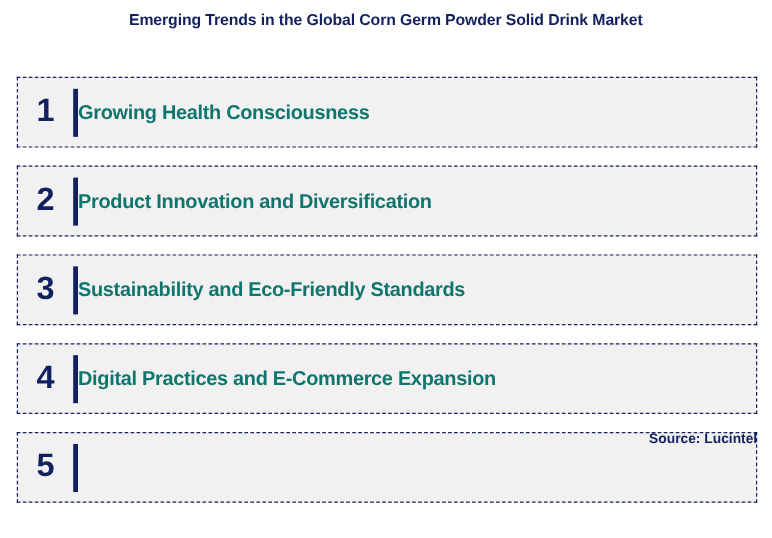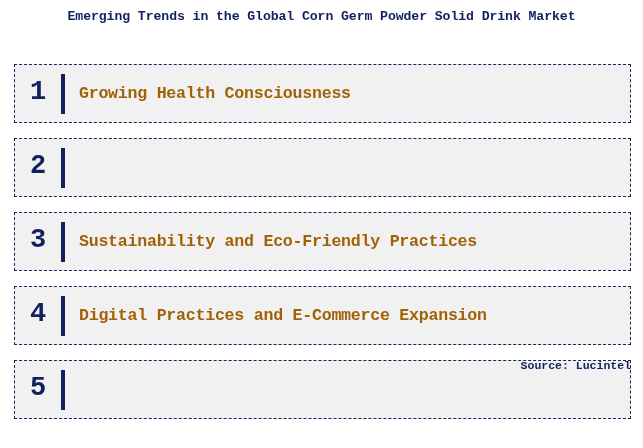--- a/index.html
+++ b/index.html
@@ -14,21 +14,20 @@
     font-family: "Liberation Sans", sans-serif;
     overflow: hidden;
     position: relative;
   }
 
   .page {
     position: relative;
     width: 643px;
     height: 380px;
     box-sizing: border-box;
-    font-family: Liberation Mono, monospace;
   }
 
   
   .chart-title {
     position: absolute;
     left: 0;
     top: 9px;
     width: 643px;
     text-align: center;
     font-size: 13.2px;
@@ -74,24 +73,23 @@
 
   .trend-divider {
     flex: 0 0 4px;
     width: 4px;
     height: 40px;
     background: #12205e;
   }
 
   .trend-label {
     flex: 1 1 auto;
-    padding-left: 14px;
     font-size: 16.6px;
     font-weight: bold;
-    color: #a16207;
+    color: #0f766e;
     letter-spacing: -0.25px;
     white-space: nowrap;
   }
 
   
   .source-note {
     position: absolute;
     right: 12px;
     bottom: 8px;
     font-size: 11.5px;
@@ -112,26 +110,27 @@
 
     <div class="trend-row">
       <div class="trend-number">1</div>
       <div class="trend-divider"></div>
       <div class="trend-label">Growing Health Consciousness</div>
     </div>
 
     <div class="trend-row">
       <div class="trend-number">2</div>
       <div class="trend-divider"></div>
+      <div class="trend-label">Product Innovation and Diversification</div>
     </div>
 
     <div class="trend-row">
       <div class="trend-number">3</div>
       <div class="trend-divider"></div>
-      <div class="trend-label">Sustainability and Eco-Friendly Practices</div>
+      <div class="trend-label">Sustainability and Eco-Friendly Standards</div>
     </div>
 
     <div class="trend-row">
       <div class="trend-number">4</div>
       <div class="trend-divider"></div>
       <div class="trend-label">Digital Practices and E-Commerce Expansion</div>
     </div>
 
     <div class="trend-row">
       <div class="trend-number">5</div>

